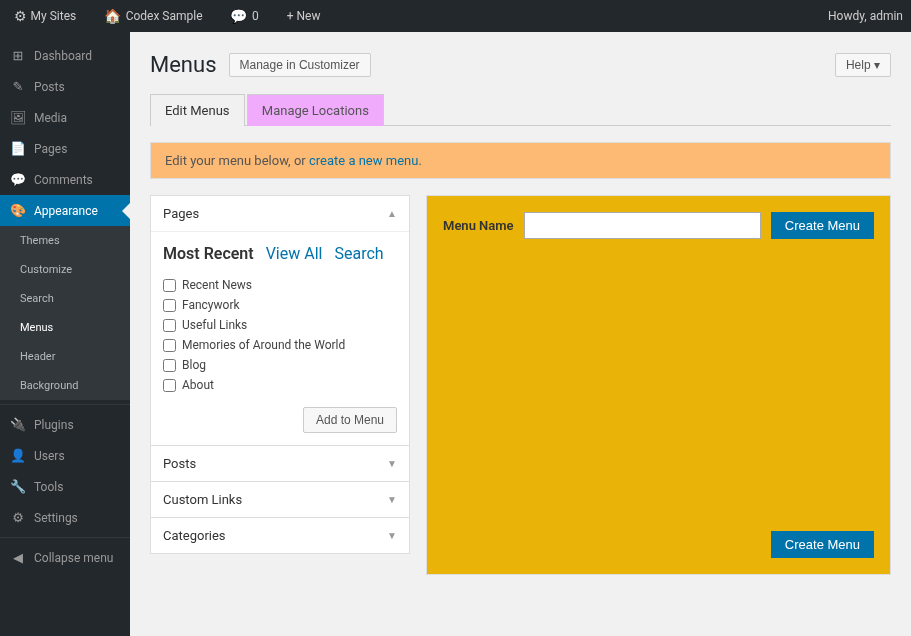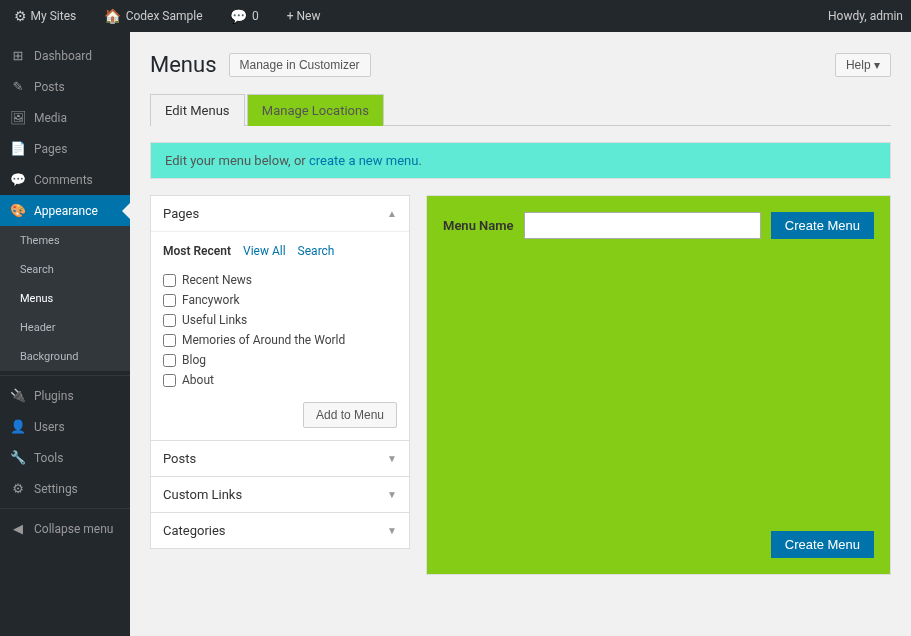--- a/index.html
+++ b/index.html
@@ -129,39 +129,39 @@
     }
 
     
     .tabs {
       border-bottom: 1px solid #ccc;
       margin-bottom: 16px;
     }
     .tab {
       display: inline-block;
       padding: 8px 14px;
-      background: #84cc16;
+      background: #f0abfc;
       border: 1px solid #ccc;
       border-bottom: none;
       font-size: 13px;
       cursor: pointer;
       color: #555;
       margin-right: -1px;
       position: relative;
       bottom: -1px;
     }
     .tab.active {
       background: #f1f1f1;
       border-bottom-color: #f1f1f1;
       color: #333;
     }
 
     
     .info-bar {
-      background: #5eead4;
+      background: #fdba74;
       border: 1px solid #ddd;
       padding: 10px 14px;
       margin-bottom: 16px;
       font-size: 13px;
       color: #555;
     }
     .info-bar a { color: #0073aa; text-decoration: none; }
 
     
     .content-area {
@@ -195,21 +195,21 @@
     .accordion-header .chevron { color: #999; font-size: 10px; }
     .accordion-content {
       padding: 12px;
       border-top: 1px solid #eee;
       background: #fff;
     }
     .accordion-tabs {
       display: flex;
       gap: 12px;
       margin-bottom: 12px;
-      font-size: 12px;
+      font-size: 16px;
     }
     .accordion-tab { color: #0073aa; cursor: pointer; }
     .accordion-tab.active { color: #333; font-weight: 600; text-decoration: none; cursor: default; }
 
     .checkbox-list { list-style: none; }
     .checkbox-list li {
       display: flex;
       align-items: center;
       gap: 6px;
       padding: 3px 0;
@@ -227,21 +227,21 @@
       padding: 5px 12px;
       font-size: 12px;
       cursor: pointer;
       color: #555;
       border-radius: 2px;
     }
 
     
     .right-panel {
       flex: 1;
-      background: #84cc16;
+      background: #eab308;
       border: 1px solid #ddd;
       padding: 16px;
       min-height: 380px;
       display: flex;
       flex-direction: column;
     }
     .menu-name-row {
       display: flex;
       align-items: center;
       gap: 10px;
@@ -333,20 +333,23 @@
       <span>Comments</span>
     </div>
     <div class="sidebar-item active-parent">
       <span class="si-icon">🎨</span>
       <span>Appearance</span>
     </div>
 
     <div class="sidebar-submenu">
       <div class="sidebar-item">
         <span>Themes</span>
+      </div>
+      <div class="sidebar-item">
+        <span>Customize</span>
       </div>
       <div class="sidebar-item">
         <span>Search</span>
       </div>
       <div class="sidebar-item active">
         <span>Menus</span>
       </div>
       <div class="sidebar-item">
         <span>Header</span>
       </div>

